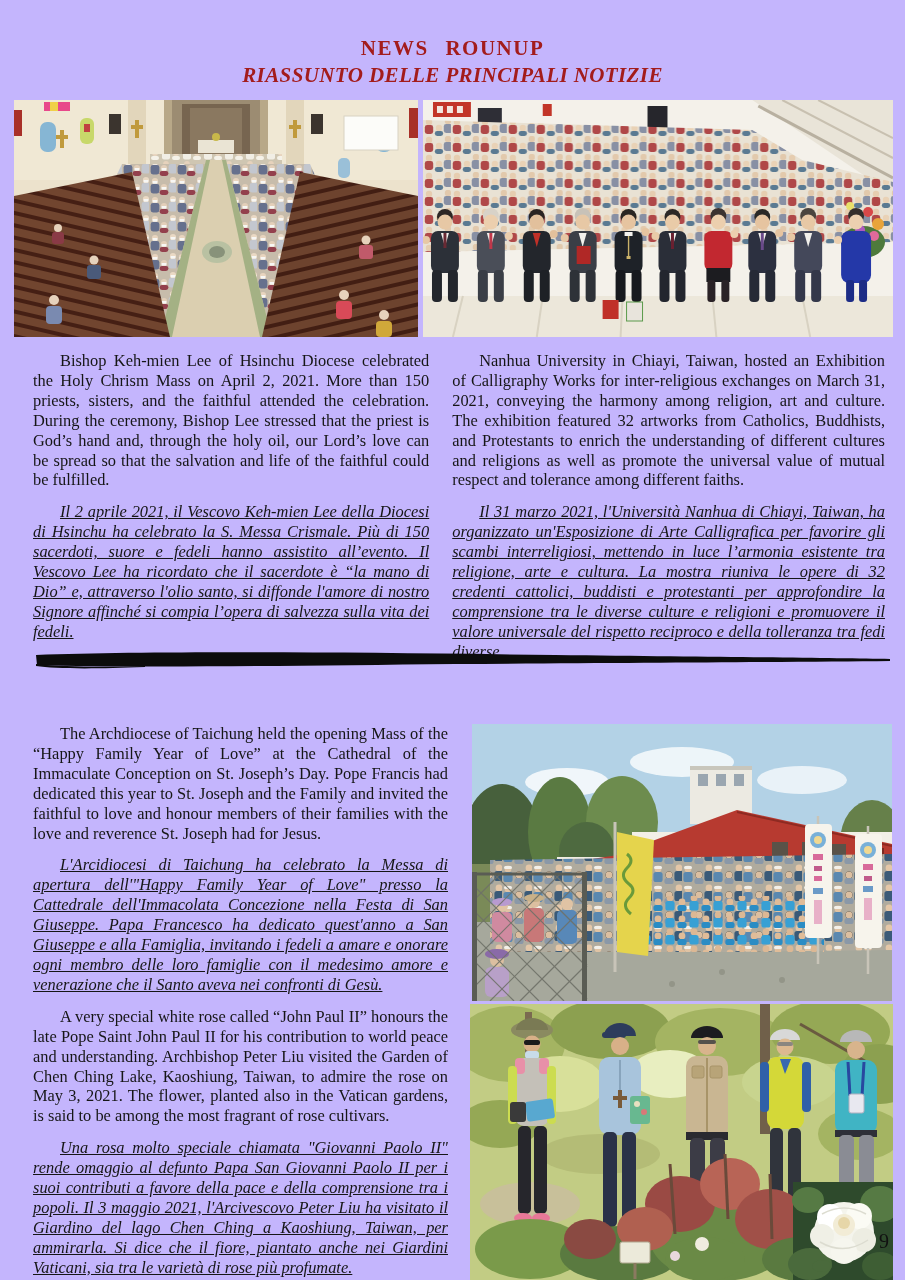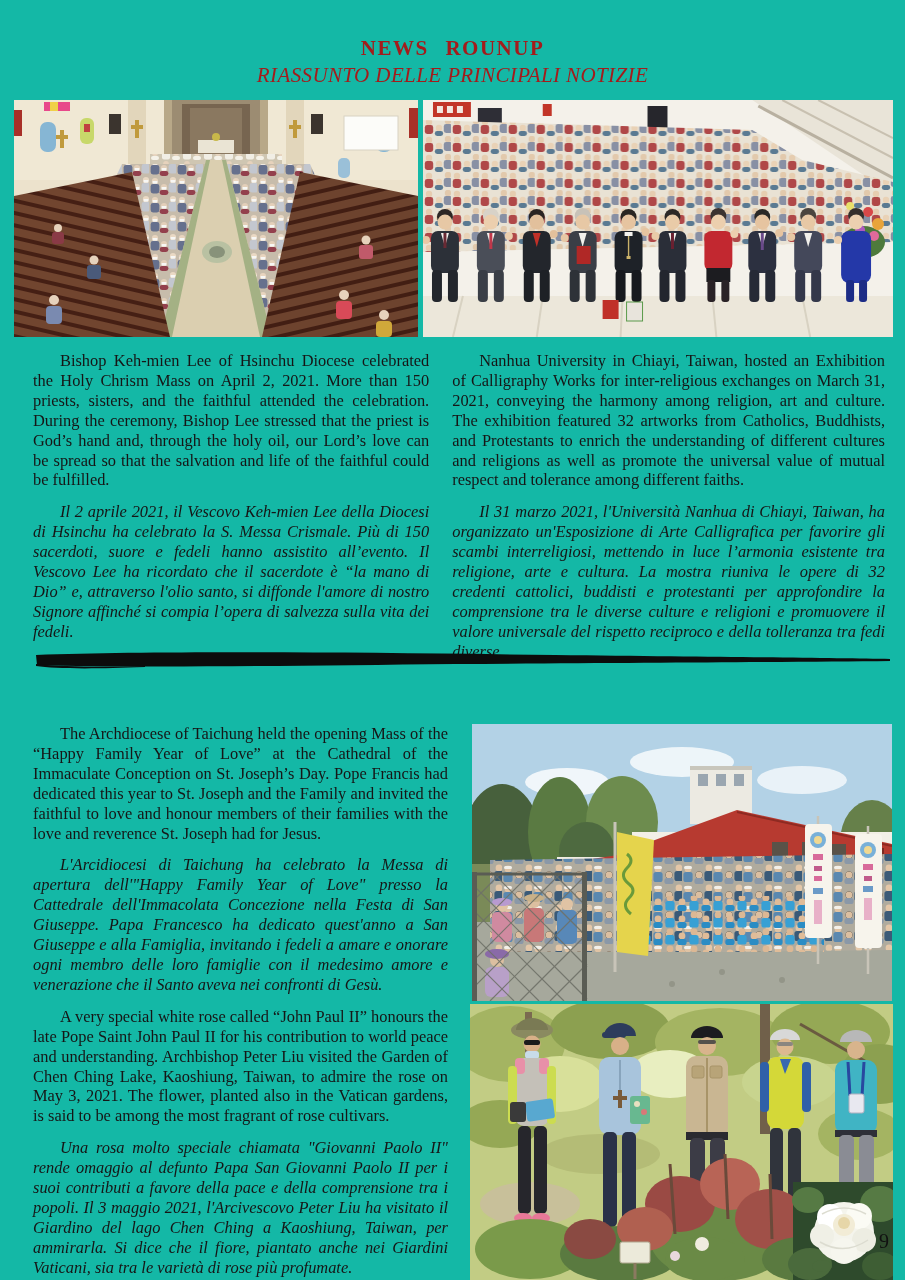--- a/index.html
+++ b/index.html
@@ -1,30 +1,30 @@
 <!DOCTYPE html>
 <html><head>
 <meta charset="utf-8">
 <style>
   html,body{margin:0;padding:0;background:#ffffff;}
-  .page{position:relative;width:905px;height:1280px;background:#14b8a6;overflow:hidden;
+  .page{position:relative;width:905px;height:1280px;background:#c4b5fd;overflow:hidden;
         font-family:"Liberation Serif", serif;color:#161616;}
   header{position:absolute;top:36px;left:0;width:100%;text-align:center;}
   .title{font-size:21px;font-weight:bold;letter-spacing:1.5px;word-spacing:10px;margin:0;}
-  .subtitle{font-size:21px;font-weight:normal;font-style:italic;margin:2px 0 0;letter-spacing:.4px;}
+  .subtitle{font-size:21px;font-weight:bold;font-style:italic;margin:2px 0 0;letter-spacing:.4px;}
   .photos-top{position:absolute;top:100px;left:14px;width:879px;height:237px;display:flex;gap:5px;}
   figure{margin:0;padding:0;}
   figure svg{display:block;width:100%;height:100%;}
   .photo1{width:404px;height:237px;}
   .photo2{width:470px;height:237px;}
   .section1{position:absolute;top:351px;left:33px;width:852px;display:flex;gap:7px;}
   .col-a{width:401px;}
   .col-b{width:438px;margin-left:16px;}
   p.para{font-size:16.4px;line-height:19.9px;text-align:justify;text-indent:27px;margin:0 0 12px;}
-  p.it{font-style:italic;}
+  p.it{font-style:italic;text-decoration:underline;}
   .divider{position:absolute;top:651px;left:35px;width:856px;height:18px;}
   .divider svg{display:block;width:100%;height:100%;}
   .section2{position:absolute;top:724px;left:33px;width:860px;display:flex;gap:22px;}
   .col-text2{width:415px;}
   .col-photos{width:423px;display:flex;flex-direction:column;gap:3px;}
   .photo3{width:420px;height:277px;margin-left:2px;}
   .photo4{width:423px;height:278px;position:relative;}
   .pagenum{position:absolute;top:1230px;right:16px;font-size:20px;color:#111;z-index:5;}
 </style>
 </head>

